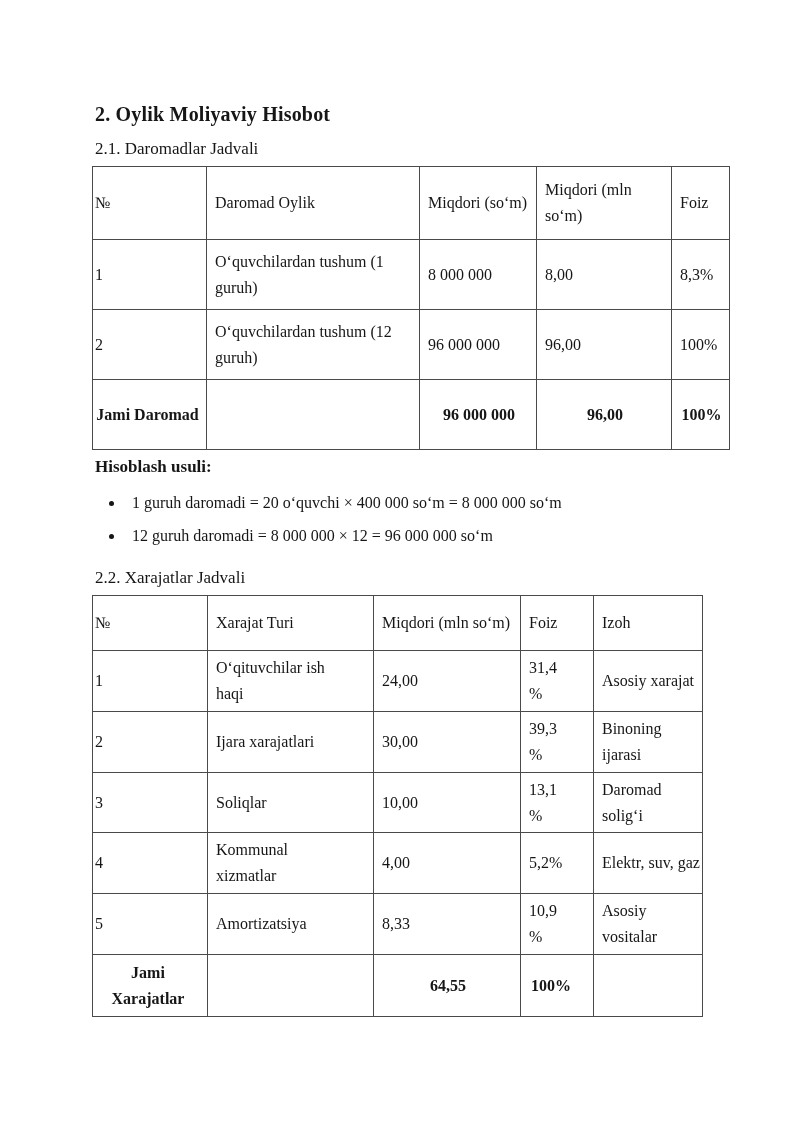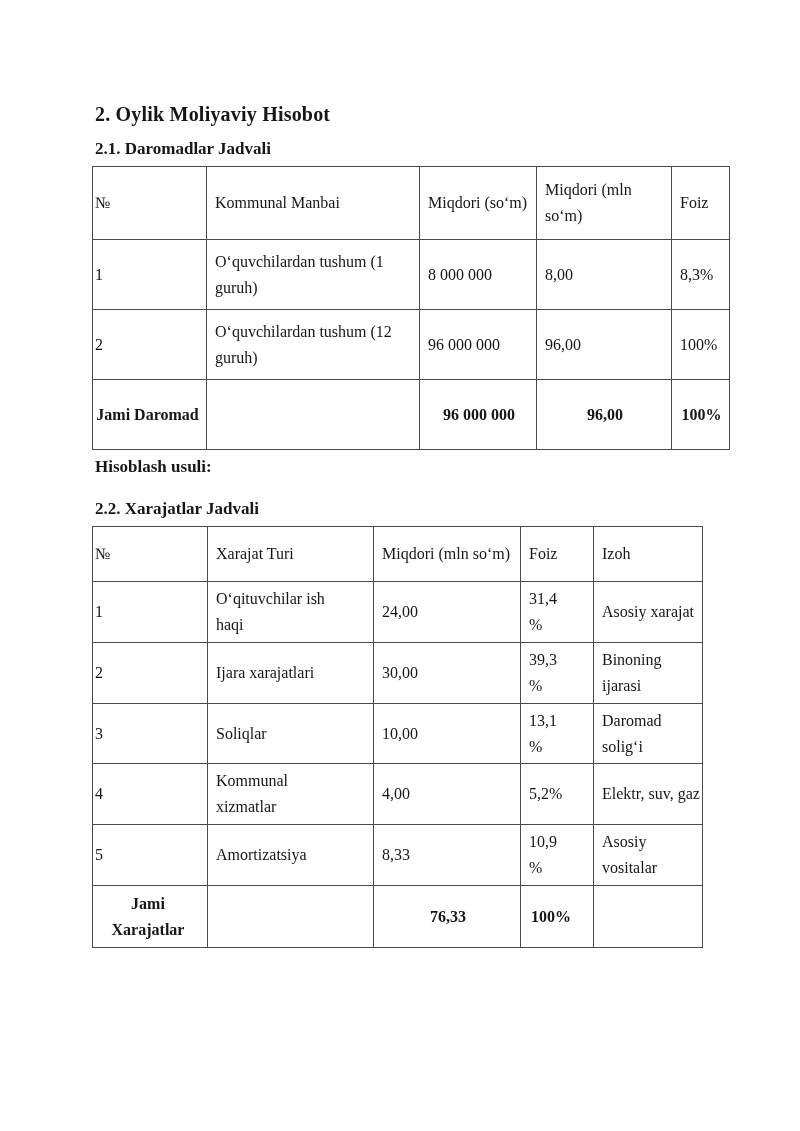--- a/index.html
+++ b/index.html
@@ -21,21 +21,21 @@
     padding: 103px 70px 0 92px;
   }
   h1.doc-title {
     font-size: 20px;
     font-weight: bold;
     margin: 0 0 13px 3px;
     letter-spacing: 0.2px;
   }
   h2.section-heading {
     font-size: 17px;
-    font-weight: bold;
+    font-weight: normal;
     margin: 0 0 7px 3px;
   }
   h2.second {
     margin-top: 22px;
   }
   h3.sub-heading {
     font-size: 17px;
     font-weight: bold;
     margin: 5px 0 16px 3px;
   }
@@ -106,21 +106,21 @@
     <colgroup>
       <col style="width:114px">
         <col style="width:213px">
         <col style="width:117px">
         <col style="width:135px">
         <col style="width:58px">
     </colgroup>
     <thead>
       <tr>
         <th>№</th>
-        <th>Kommunal Manbai</th>
+        <th>Daromad Oylik</th>
         <th>Miqdori (so‘m)</th>
         <th>Miqdori (mln so‘m)</th>
         <th>Foiz</th>
       </tr>
     </thead>
     <tbody>
       <tr>
         <td>1</td>
         <td>O‘quvchilardan tushum (1 guruh)</td>
         <td>8 000 000</td>
@@ -141,20 +141,24 @@
         <td>96,00</td>
         <td>100%</td>
       </tr>
     </tbody>
   </table>
 
   <div class="spacer-after-income"></div>
 
   <h3 class="sub-heading">Hisoblash usuli:</h3>
 
+  <ul class="calc-list">
+    <li>1 guruh daromadi = 20 o‘quvchi × 400 000 so‘m = 8 000 000 so‘m</li>
+    <li>12 guruh daromadi = 8 000 000 × 12 = 96 000 000 so‘m</li>
+  </ul>
 
   <h2 class="section-heading second">2.2. Xarajatlar Jadvali</h2>
 
   <table class="expense-table">
     <colgroup>
       <col style="width:115px">
         <col style="width:166px">
         <col style="width:147px">
         <col style="width:73px">
         <col style="width:109px">
@@ -200,20 +204,20 @@
       <tr>
         <td>5</td>
         <td>Amortizatsiya</td>
         <td>8,33</td>
         <td>10,9 %</td>
         <td>Asosiy vositalar</td>
       </tr>
       <tr class="total-row">
         <td>Jami Xarajatlar</td>
         <td></td>
-        <td>76,33</td>
+        <td>64,55</td>
         <td>100%</td>
         <td></td>
       </tr>
     </tbody>
   </table>
 
 </div>
 
 </body></html>

